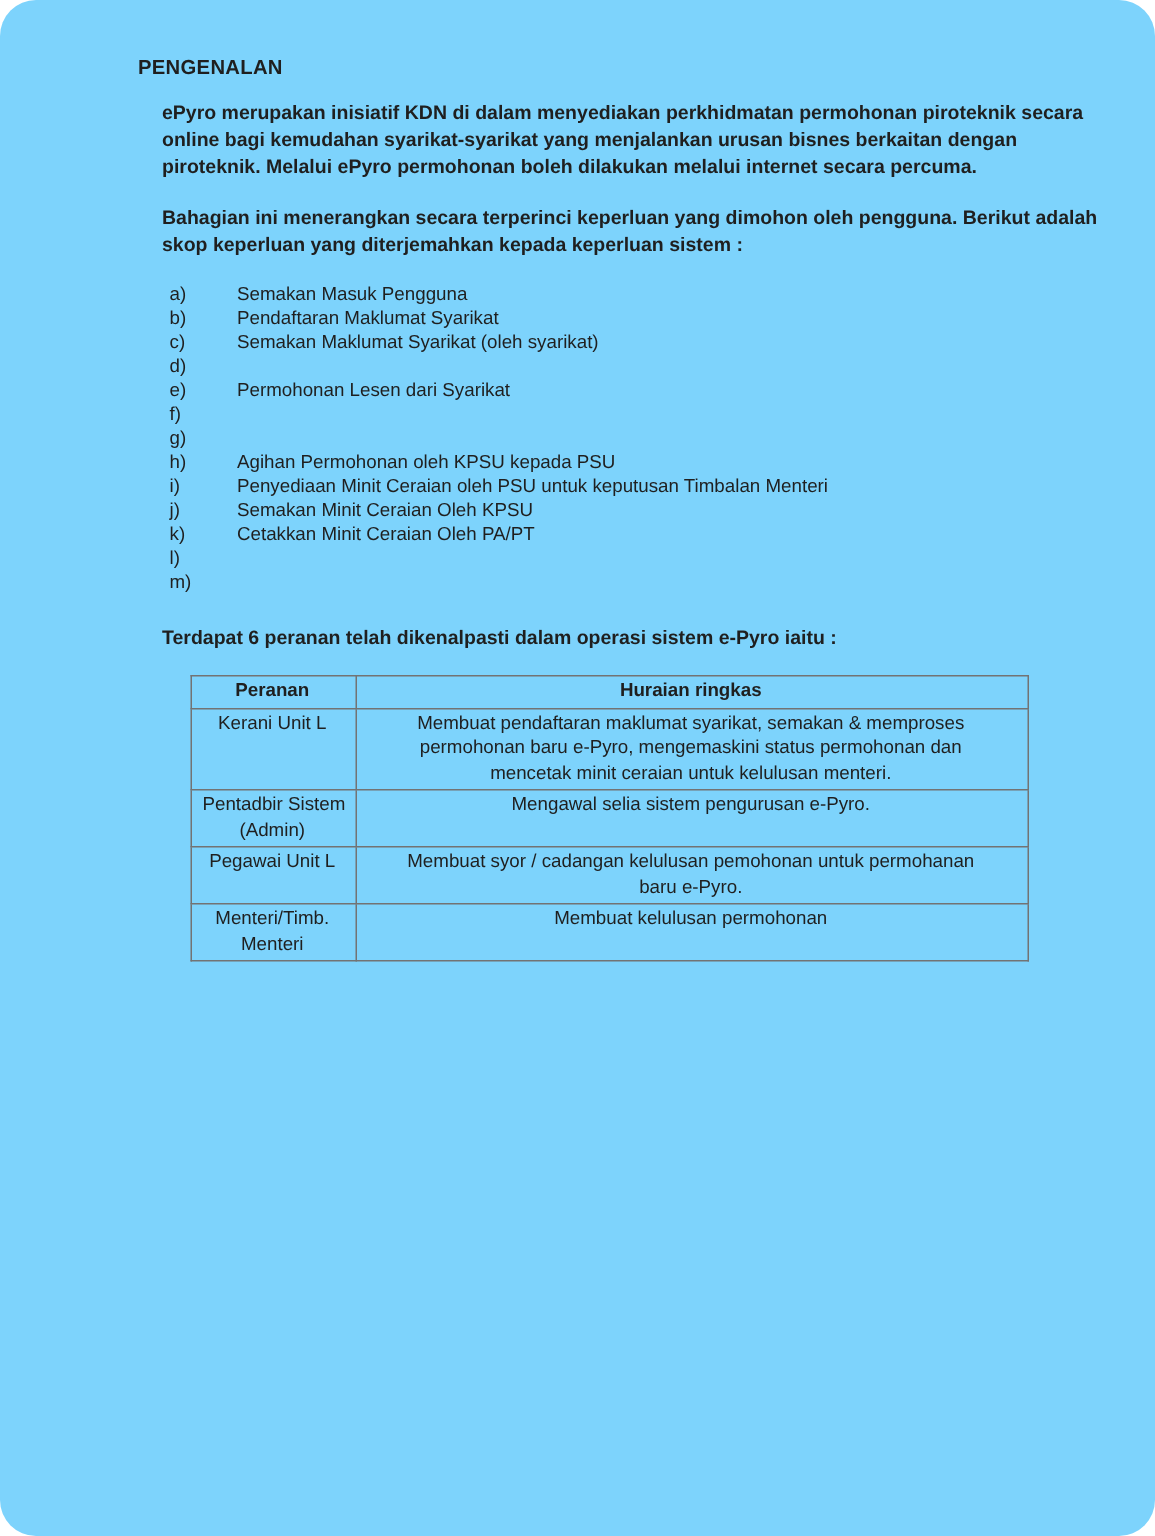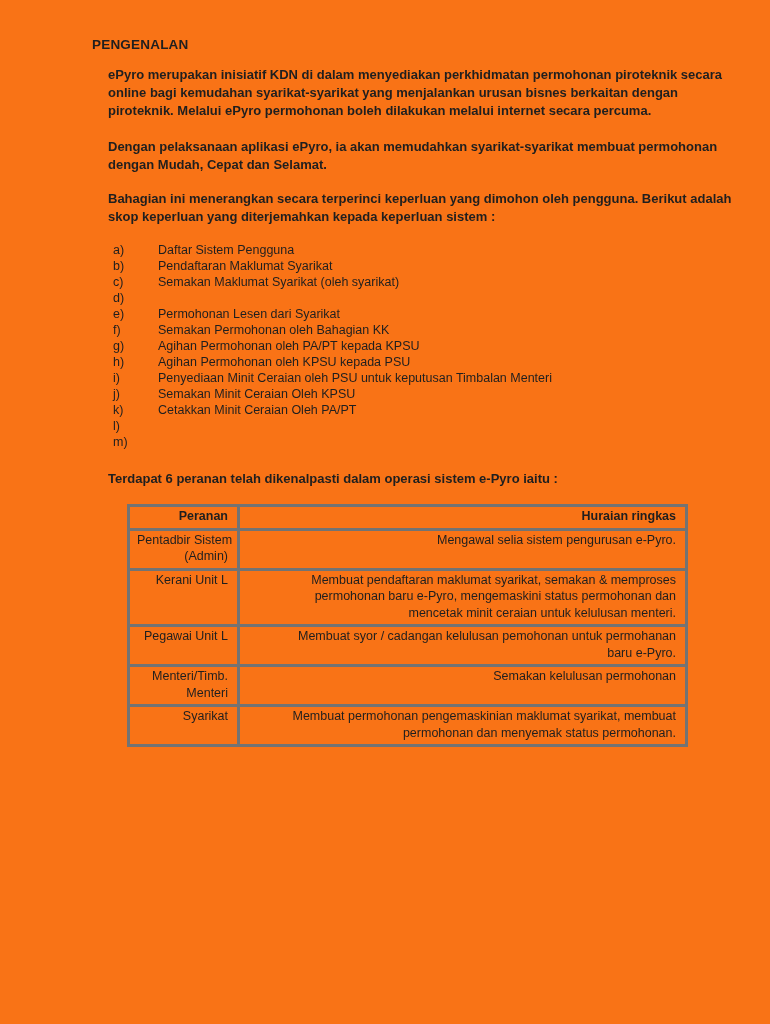--- a/index.html
+++ b/index.html
@@ -12,21 +12,22 @@
     height: 1024px;
     font-family: "Liberation Sans", sans-serif;
     color: #1f1f1f;
     overflow: hidden;
   }
   .page {
     box-sizing: border-box;
     width: 770px;
     height: 1024px;
     padding: 38px 80px 0 92px;
-    background: #f97316;
+    background: #7dd3fc;
+    border-radius: 24px;
   }
   .doc-title {
     font-size: 13.5px;
     font-weight: bold;
     margin: 0;
     line-height: 14px;
     letter-spacing: 0.2px;
   }
   .para {
     font-size: 13px;
@@ -54,78 +55,74 @@
   .req-text {
     white-space: pre;
   }
   .roles-table {
     margin: 9px 0 0 35px;
     width: 558px;
     border-collapse: collapse;
     table-layout: fixed;
   }
   .roles-table th, .roles-table td {
-    border: 3px solid #737373;
+    border: 1px solid #737373;
     font-size: 12.5px;
     line-height: 16.5px;
     padding: 1px 9px 3px 7px;
     vertical-align: top;
-    text-align: right;
+    text-align: center;
     white-space: pre;
   }
   .roles-table th {
     font-weight: bold;
   }
   .col-role { width: 110px; }
   .col-desc { width: 448px; }
 </style>
 </head>
 <body>
 
 <div class="page">
 
   <h1 class="doc-title">PENGENALAN</h1>
 
   <p class="para p1">ePyro merupakan inisiatif KDN di dalam menyediakan perkhidmatan permohonan piroteknik secara
 online bagi kemudahan syarikat-syarikat yang menjalankan urusan bisnes berkaitan dengan
 piroteknik. Melalui ePyro permohonan boleh dilakukan melalui internet secara percuma.</p>
 
-  <p class="para p2">Dengan pelaksanaan aplikasi ePyro, ia akan memudahkan syarikat-syarikat membuat permohonan
-dengan Mudah, Cepat dan Selamat.</p>
 
   <p class="para p3">Bahagian ini menerangkan secara terperinci keperluan yang dimohon oleh pengguna. Berikut adalah
 skop keperluan yang diterjemahkan kepada keperluan sistem :</p>
 
   <div class="req-list">
     <div class="req-item">
       <span class="req-letter">a)</span>
-      <span class="req-text">Daftar Sistem Pengguna</span>
+      <span class="req-text">Semakan Masuk Pengguna</span>
     </div>
     <div class="req-item">
       <span class="req-letter">b)</span>
       <span class="req-text">Pendaftaran Maklumat Syarikat</span>
     </div>
     <div class="req-item">
       <span class="req-letter">c)</span>
       <span class="req-text">Semakan Maklumat Syarikat (oleh syarikat)</span>
     </div>
     <div class="req-item">
       <span class="req-letter">d)</span>
     </div>
     <div class="req-item">
       <span class="req-letter">e)</span>
       <span class="req-text">Permohonan Lesen dari Syarikat</span>
     </div>
     <div class="req-item">
       <span class="req-letter">f)</span>
-      <span class="req-text">Semakan Permohonan oleh Bahagian KK</span>
     </div>
     <div class="req-item">
       <span class="req-letter">g)</span>
-      <span class="req-text">Agihan Permohonan oleh PA/PT kepada KPSU</span>
     </div>
     <div class="req-item">
       <span class="req-letter">h)</span>
       <span class="req-text">Agihan Permohonan oleh KPSU kepada PSU</span>
     </div>
     <div class="req-item">
       <span class="req-letter">i)</span>
       <span class="req-text">Penyediaan Minit Ceraian oleh PSU untuk keputusan Timbalan Menteri</span>
     </div>
     <div class="req-item">
@@ -152,41 +149,36 @@
       <col class="col-desc">
     </colgroup>
     <thead>
       <tr>
         <th>Peranan</th>
         <th>Huraian ringkas</th>
       </tr>
     </thead>
     <tbody>
       <tr>
-        <td>Pentadbir Sistem
-(Admin)</td>
-        <td>Mengawal selia sistem pengurusan e-Pyro.</td>
-      </tr>
-      <tr>
         <td>Kerani Unit L</td>
         <td>Membuat pendaftaran maklumat syarikat, semakan &amp; memproses
 permohonan baru e-Pyro, mengemaskini status permohonan dan
 mencetak minit ceraian untuk kelulusan menteri.</td>
+      </tr>
+      <tr>
+        <td>Pentadbir Sistem
+(Admin)</td>
+        <td>Mengawal selia sistem pengurusan e-Pyro.</td>
       </tr>
       <tr>
         <td>Pegawai Unit L</td>
         <td>Membuat syor / cadangan kelulusan pemohonan untuk permohanan
 baru e-Pyro.</td>
       </tr>
       <tr>
         <td>Menteri/Timb.
 Menteri</td>
-        <td>Semakan kelulusan permohonan</td>
-      </tr>
-      <tr>
-        <td>Syarikat</td>
-        <td>Membuat permohonan pengemaskinian maklumat syarikat, membuat
-permohonan dan menyemak status permohonan.</td>
+        <td>Membuat kelulusan permohonan</td>
       </tr>
     </tbody>
   </table>
 
 </div>
 
 </body></html>

